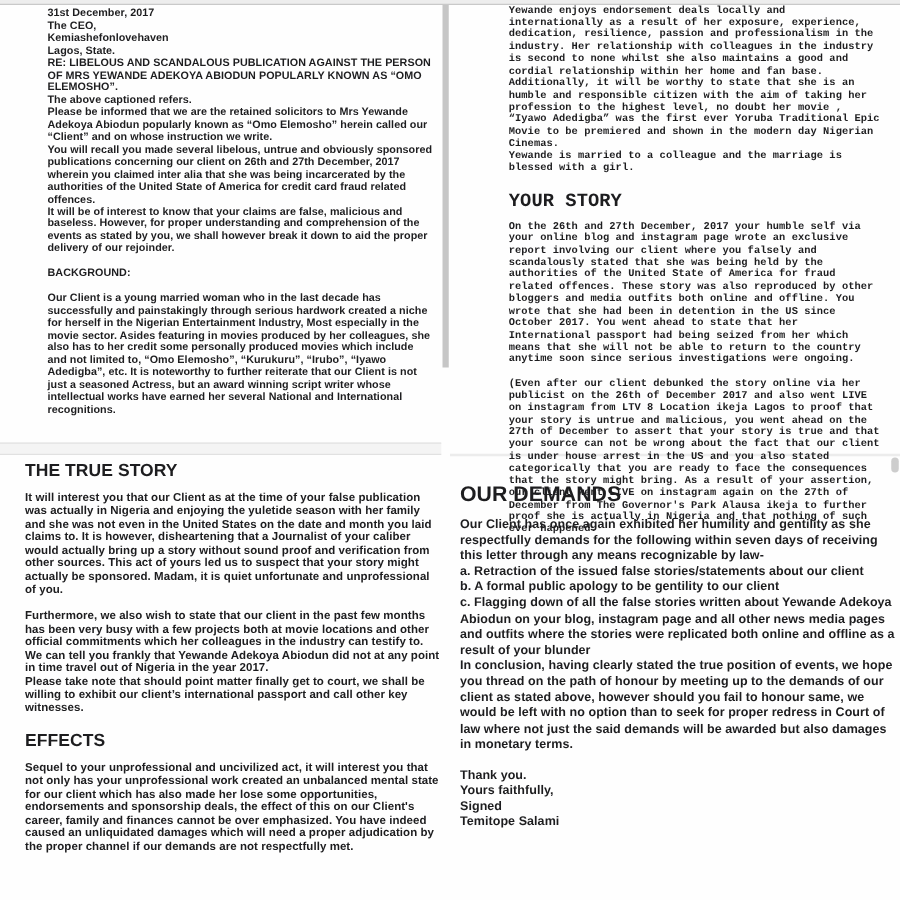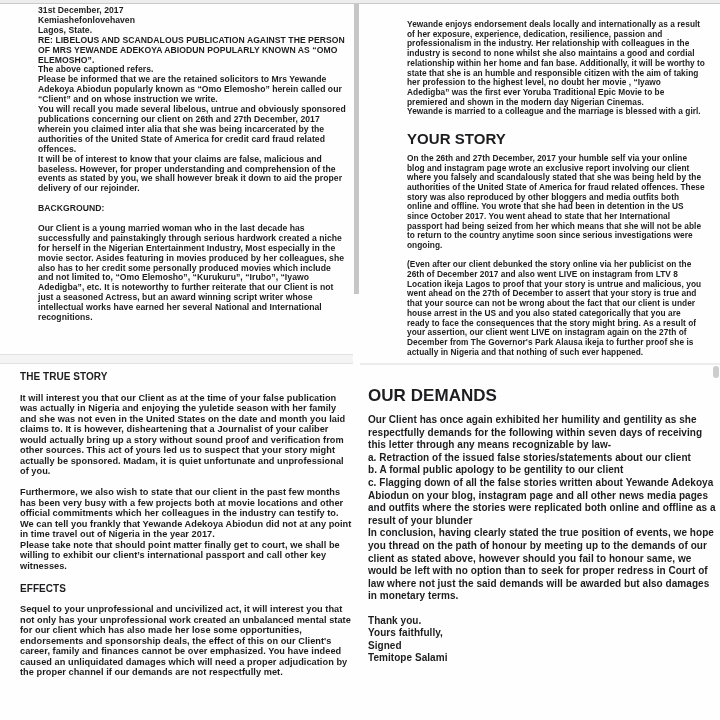--- a/index.html
+++ b/index.html
@@ -42,27 +42,28 @@
     letter-spacing:0.05px;
   }
   .lt h2{font-size:8.6px;line-height:9.9px;font-weight:700;}
 
   
   .lb{
     left:20px;top:371px;width:332px;
     font-size:9.2px;line-height:10.5px;font-weight:700;
     letter-spacing:0.05px;
   }
-  .lb h2{font-size:10px;line-height:11px;font-weight:700;}
+  .lb h2{font-size:14px;line-height:11px;font-weight:700;}
 
   
   .rt{
-    left:407px;top:20px;width:298px;
+    left:407px;top:4px;width:298px;
     font-size:8.3px;line-height:9.7px;font-weight:700;
     letter-spacing:0.05px;
+    font-family:Liberation Mono, monospace;
   }
   .rt h2{font-size:15px;line-height:10px;font-weight:700;}
 
   
   .rb{
     left:368px;top:390px;width:348px;
     font-size:10px;line-height:12.6px;font-weight:700;
     letter-spacing:0.05px;
   }
   .rb h2{font-size:17px;line-height:12.6px;font-weight:700;}
@@ -73,20 +74,21 @@
 <div class="screen">
 
   <div class="top-band"></div>
   <div class="v-divider"></div>
   <div class="h-divider-left"></div>
   <div class="h-divider-right"></div>
   <div class="scrollbar"></div>
 
   <section class="q lt">
     <div>31st December, 2017</div>
+    <div>The CEO,</div>
     <div>Kemiashefonlovehaven</div>
     <div>Lagos, State.</div>
     <p>RE:  LIBELOUS AND SCANDALOUS PUBLICATION AGAINST THE PERSON OF MRS YEWANDE ADEKOYA ABIODUN POPULARLY KNOWN AS “OMO ELEMOSHO”.</p>
     <p>The above captioned refers.</p>
     <p>Please be informed that we are the retained solicitors to Mrs Yewande Adekoya Abiodun popularly known as “Omo Elemosho” herein called our “Client” and on whose instruction we write.</p>
     <p>You will recall you made several libelous, untrue and obviously sponsored publications concerning our client on 26th and 27th December, 2017 wherein you claimed inter alia that she was being incarcerated by the authorities of the United State of America for credit card fraud related offences.</p>
     <p>It will be of interest to know that your claims are false, malicious and baseless. However, for proper understanding and comprehension of the events as stated by you, we shall however break it down to aid the proper delivery of our rejoinder.</p>
     <h2 class="gap">BACKGROUND:</h2>
     <p class="gap">Our Client is a young married woman who in the last decade has successfully and painstakingly through serious hardwork created a niche for herself in the Nigerian Entertainment Industry, Most especially in the movie sector. Asides featuring in movies produced by her colleagues, she also has to her credit some personally produced movies which include and not limited to, “Omo Elemosho”, “Kurukuru”, “Irubo”, “Iyawo Adedigba”, etc. It is noteworthy to further reiterate that our Client is not just a seasoned Actress, but an award winning script writer whose intellectual works have earned her several National and International recognitions.</p>
   </section>

